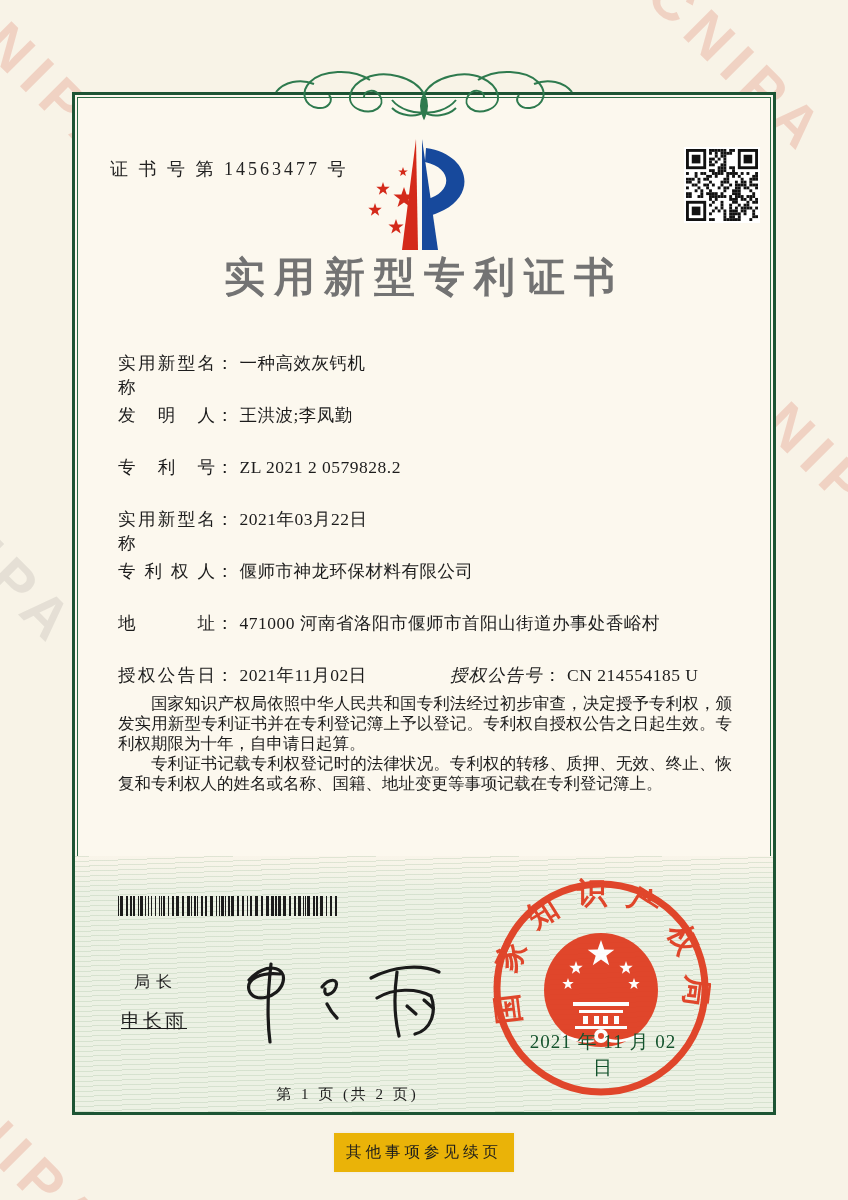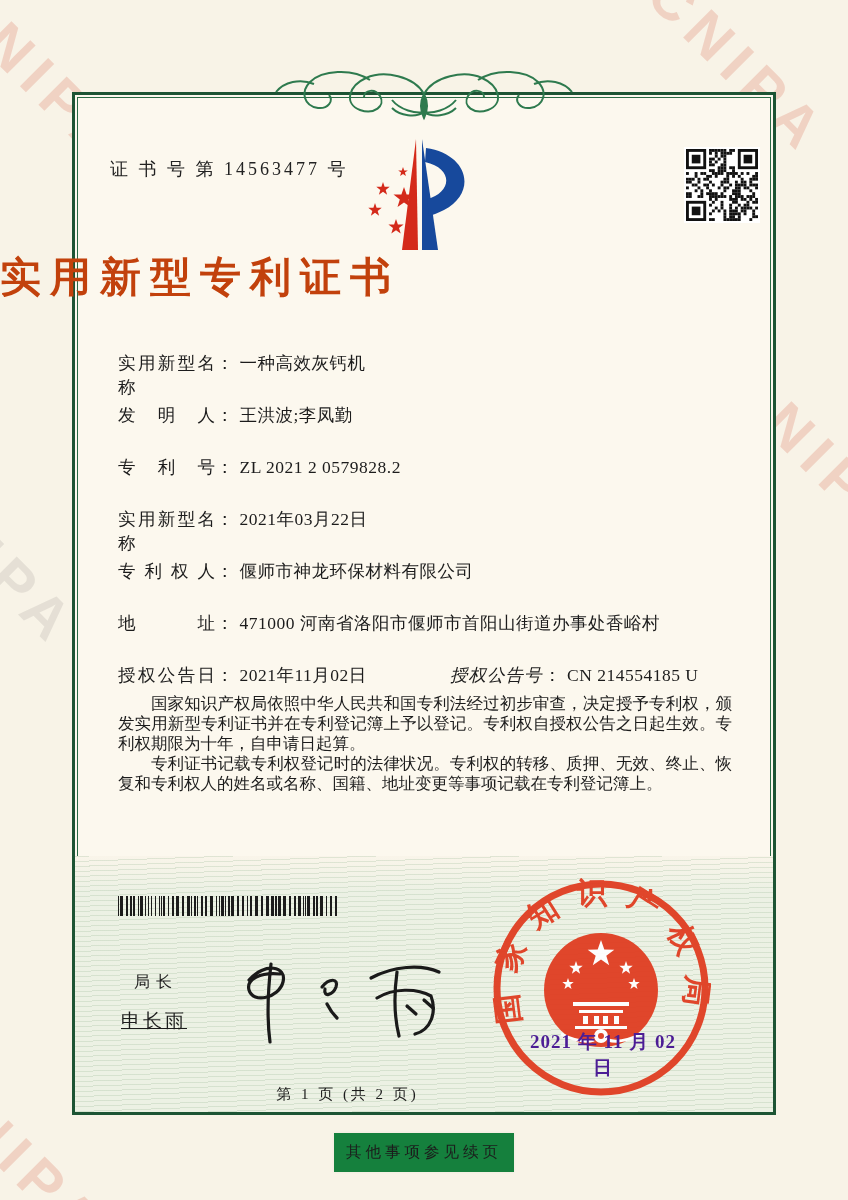--- a/index.html
+++ b/index.html
@@ -29,22 +29,22 @@
   }
   .ornament{position:absolute;left:50%;top:66px;transform:translateX(-50%);z-index:2;}
   
   .cert-no{
     position:absolute;left:110px;top:157px;z-index:3;
     font-size:18px;letter-spacing:3px;color:#222;
   }
   .logo{position:absolute;left:356px;top:136px;z-index:3;}
   .qr{position:absolute;left:684px;top:147px;z-index:3;background:#fff;padding:2px;}
   .title{
-    position:absolute;left:0;top:250px;width:100%;z-index:3;
-    font-size:41px;font-weight:700;letter-spacing:9px;color:#c2410c;
+    position:absolute;left:0;top:250px;width:100%;text-align:center;z-index:3;
+    font-size:41px;font-weight:700;letter-spacing:9px;color:#737373;
   }
   
   .fields{position:absolute;left:118px;top:351px;width:620px;z-index:3;font-size:17.5px;}
   .frow{position:relative;height:52px;}
   .frow .lab{
     display:inline-block;width:97px;text-align:justify;text-align-last:justify;
     vertical-align:top;
   }
   .frow .colon{display:inline-block;margin:0 6px 0 1px;}
   .frow .val{letter-spacing:0.5px;}
@@ -67,30 +67,30 @@
   
   .barcode{position:absolute;left:118px;top:896px;z-index:3;}
   
   .sig-title{position:absolute;left:134px;top:972px;z-index:3;font-size:16px;letter-spacing:6px;font-family:Liberation Serif, serif;}
   .sig-name{position:absolute;left:121px;top:1008px;z-index:3;font-size:19px;letter-spacing:3px;text-decoration:underline;}
   .signature{position:absolute;left:225px;top:942px;z-index:4;}
   
   .seal{position:absolute;left:491px;top:878px;z-index:3;opacity:0.93;}
   .seal-date{
     position:absolute;left:518px;top:1029px;width:170px;text-align:center;z-index:5;
-    font-size:19px;font-weight:700;color:#4c1d95;letter-spacing:1px;
+    font-size:19px;font-weight:400;color:#14532d;letter-spacing:1px;
   }
   
   .page-info{
     position:absolute;left:0;top:1085px;width:695px;text-align:center;z-index:3;
     font-size:15px;letter-spacing:3px;
   }
   .cont-note{
     position:absolute;left:50%;top:1133px;transform:translateX(-50%);z-index:3;
-    background:#15803d;padding:9px 12px;font-size:15.5px;letter-spacing:4px;
+    background:#eab308;padding:9px 12px;font-size:15.5px;letter-spacing:4px;
     box-shadow:0 0 3px rgba(0,0,0,0.05);
   }
 </style>
 </head>
 <body>
 
 <div class="wm pink" style="left:-18px;top:-28px;">CNIPA</div>
 <div class="wm pink" style="left:682px;top:-40px;">CNIPA</div>
 <div class="wm gray" style="left:630px;top:300px;">CNIPA</div>
 <div class="wm gray" style="left:-68px;top:452px;">CNIPA</div>

